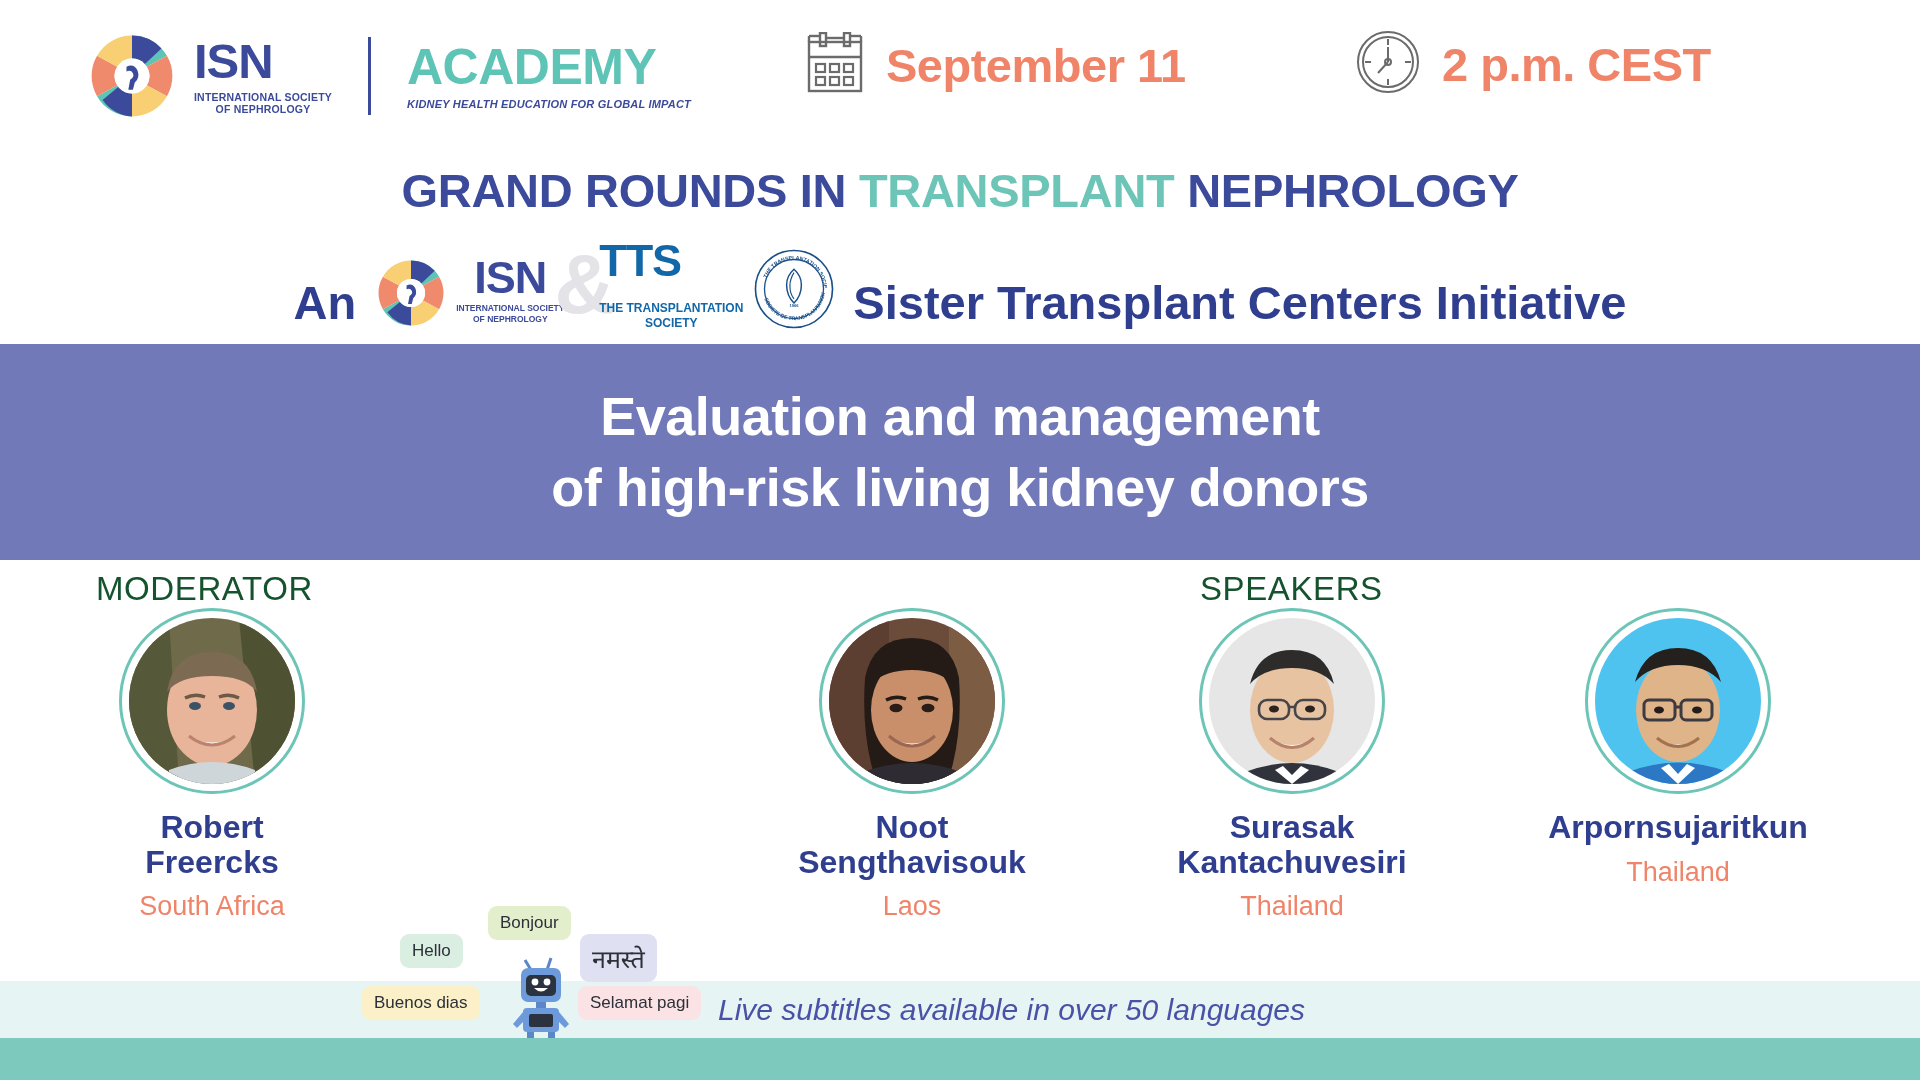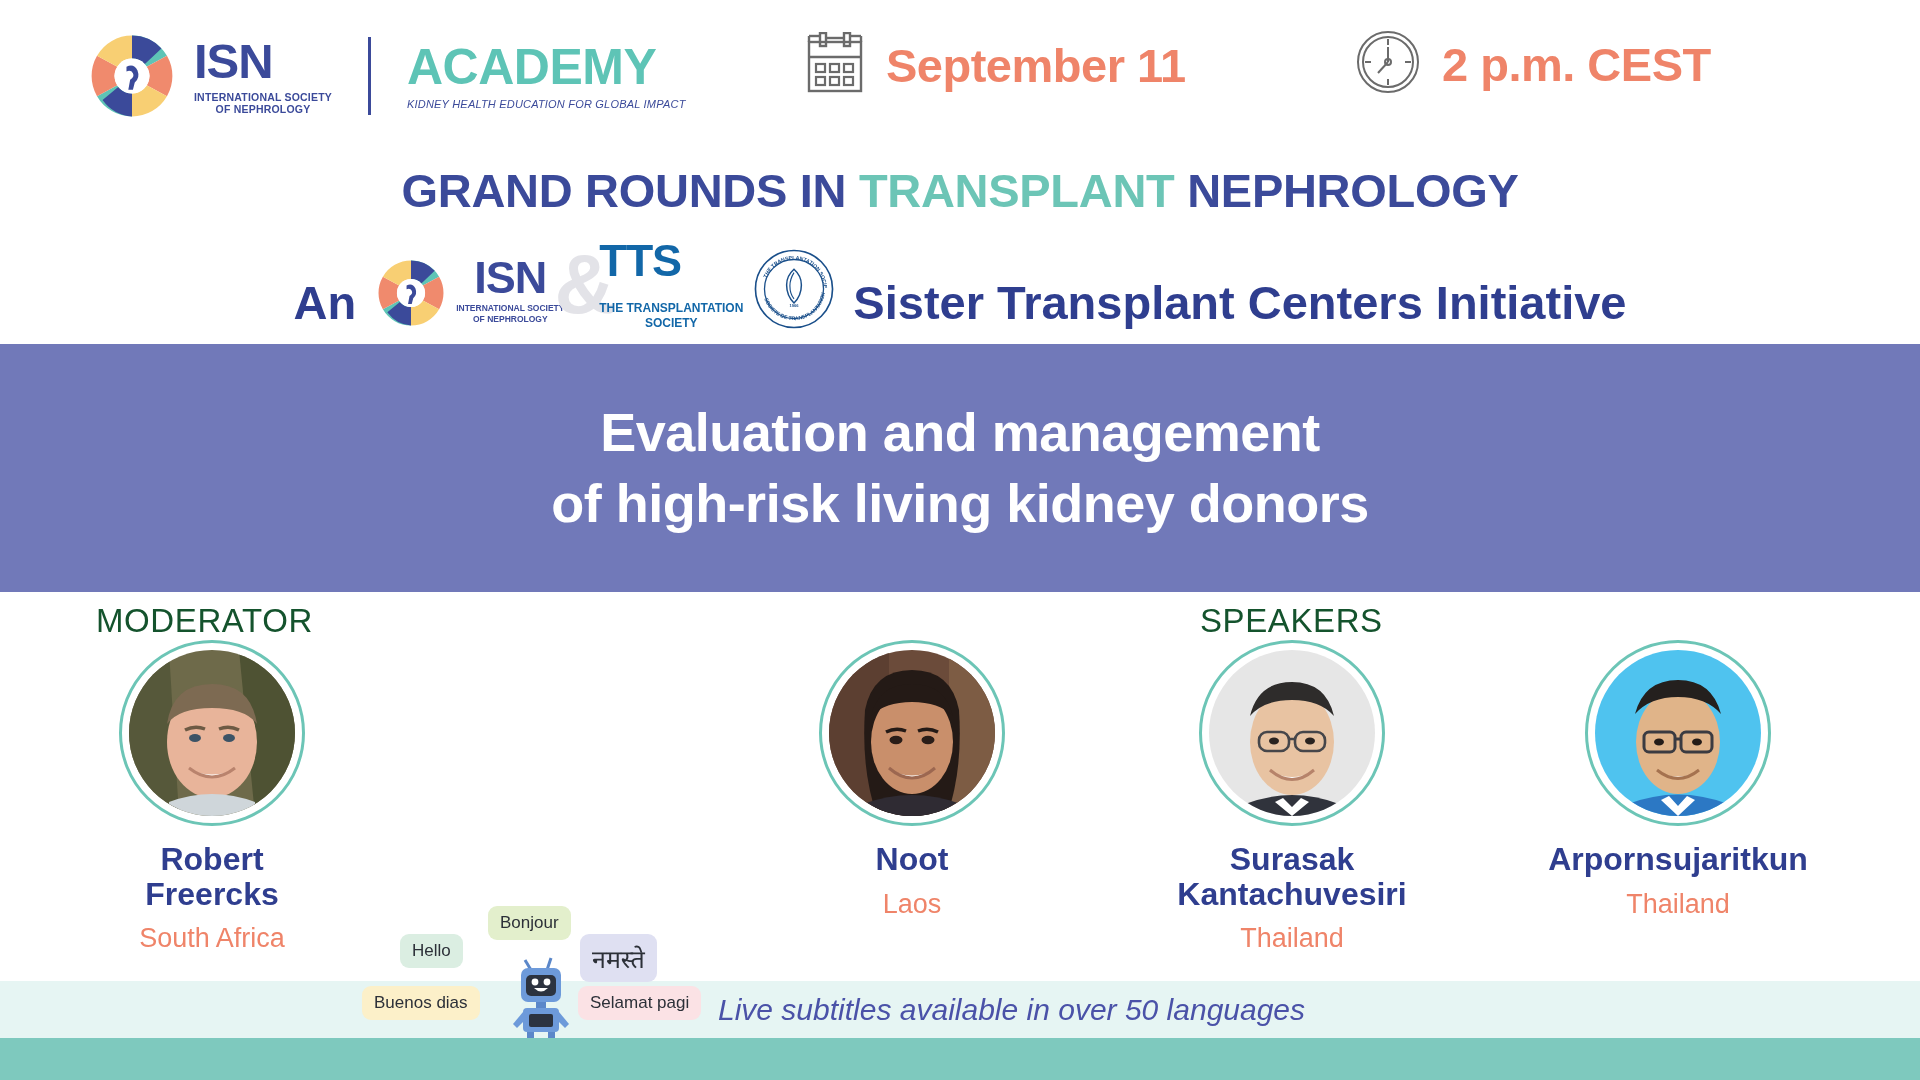--- a/index.html
+++ b/index.html
@@ -38,21 +38,21 @@
 
   .lockup-divider {
     width: 3px; height: 78px; background: #3b4a9a; margin: 0 20px; flex: none;
   }
 
   .academy-col { display: flex; flex-direction: column; }
   .academy-word {
     font-size: 50px; font-weight: 700; color: #5ec4b6; letter-spacing: -.5px; line-height: 1;
   }
   .academy-tag {
-    font-size: 11px; font-weight: 400; font-style: italic; color: #3b4a9a;
+    font-size: 11px; font-weight: 700; font-style: italic; color: #3b4a9a;
     letter-spacing: .2px; margin-top: 6px;
   }
 
   
   .meta-block { display: flex; align-items: center; gap: 22px; }
   .meta-text {
     font-size: 47px; font-weight: 700; color: #ef8469; letter-spacing: -.5px; white-space: nowrap;
   }
   .cal-icon, .clock-icon { flex: none; }
 
@@ -87,21 +87,21 @@
   .inline-tts { display: flex; flex-direction: column; align-items: flex-start; z-index: 1; }
   .inline-tts-big { font-size: 45px; font-weight: 700; color: #1267a8; line-height: .98; letter-spacing: -1px; }
   .inline-tts-sub { font-size: 12px; font-weight: 700; color: #1267a8; line-height: 1.2; margin-top: 18px; }
 
   .tts-seal { width: 82px; height: 82px; margin: 0 16px 0 10px; flex: none; }
   .sister-text { margin-left: 2px; }
 
   
   .banner {
     background: #7179b9;
-    height: 248px;
+    height: 216px;
     display: flex; flex-direction: column; align-items: center; justify-content: center;
     margin-top: 14px;
   }
   .banner-line {
     color: #ffffff; font-size: 54px; font-weight: 700; line-height: 1.32; text-align: center;
     letter-spacing: -.5px;
   }
 
   
   .people {
@@ -348,20 +348,21 @@
           <path d="M57 82 q10 -5 20 -1" stroke="#241a16" stroke-width="3.5" fill="none"></path>
           <path d="M89 81 q10 -4 20 1" stroke="#241a16" stroke-width="3.5" fill="none"></path>
           <path d="M62 120 q21 16 42 0 q-21 11 -42 0 z" fill="#ffffff"></path>
           <path d="M60 118 q23 20 46 0" stroke="#9c6750" stroke-width="3" fill="none"></path>
           <path d="M34 154 q49 -18 98 0 v12 h-98 z" fill="#2f2b33"></path>
         </svg>
       </div>
     </div>
     <div class="person-name">
       <div>Noot</div>
+      <div>Sengthavisouk</div>
     </div>
     <div class="person-country">Laos</div>
   </div>
 
   <div class="person p3">
     <div class="avatar-ring">
       <div class="avatar-photo">
         <svg width="166" height="166" viewBox="0 0 166 166">
           <rect width="166" height="166" fill="#e6e6e6"></rect>
           <ellipse cx="83" cy="92" rx="42" ry="53" fill="#e8c3a2"></ellipse>

